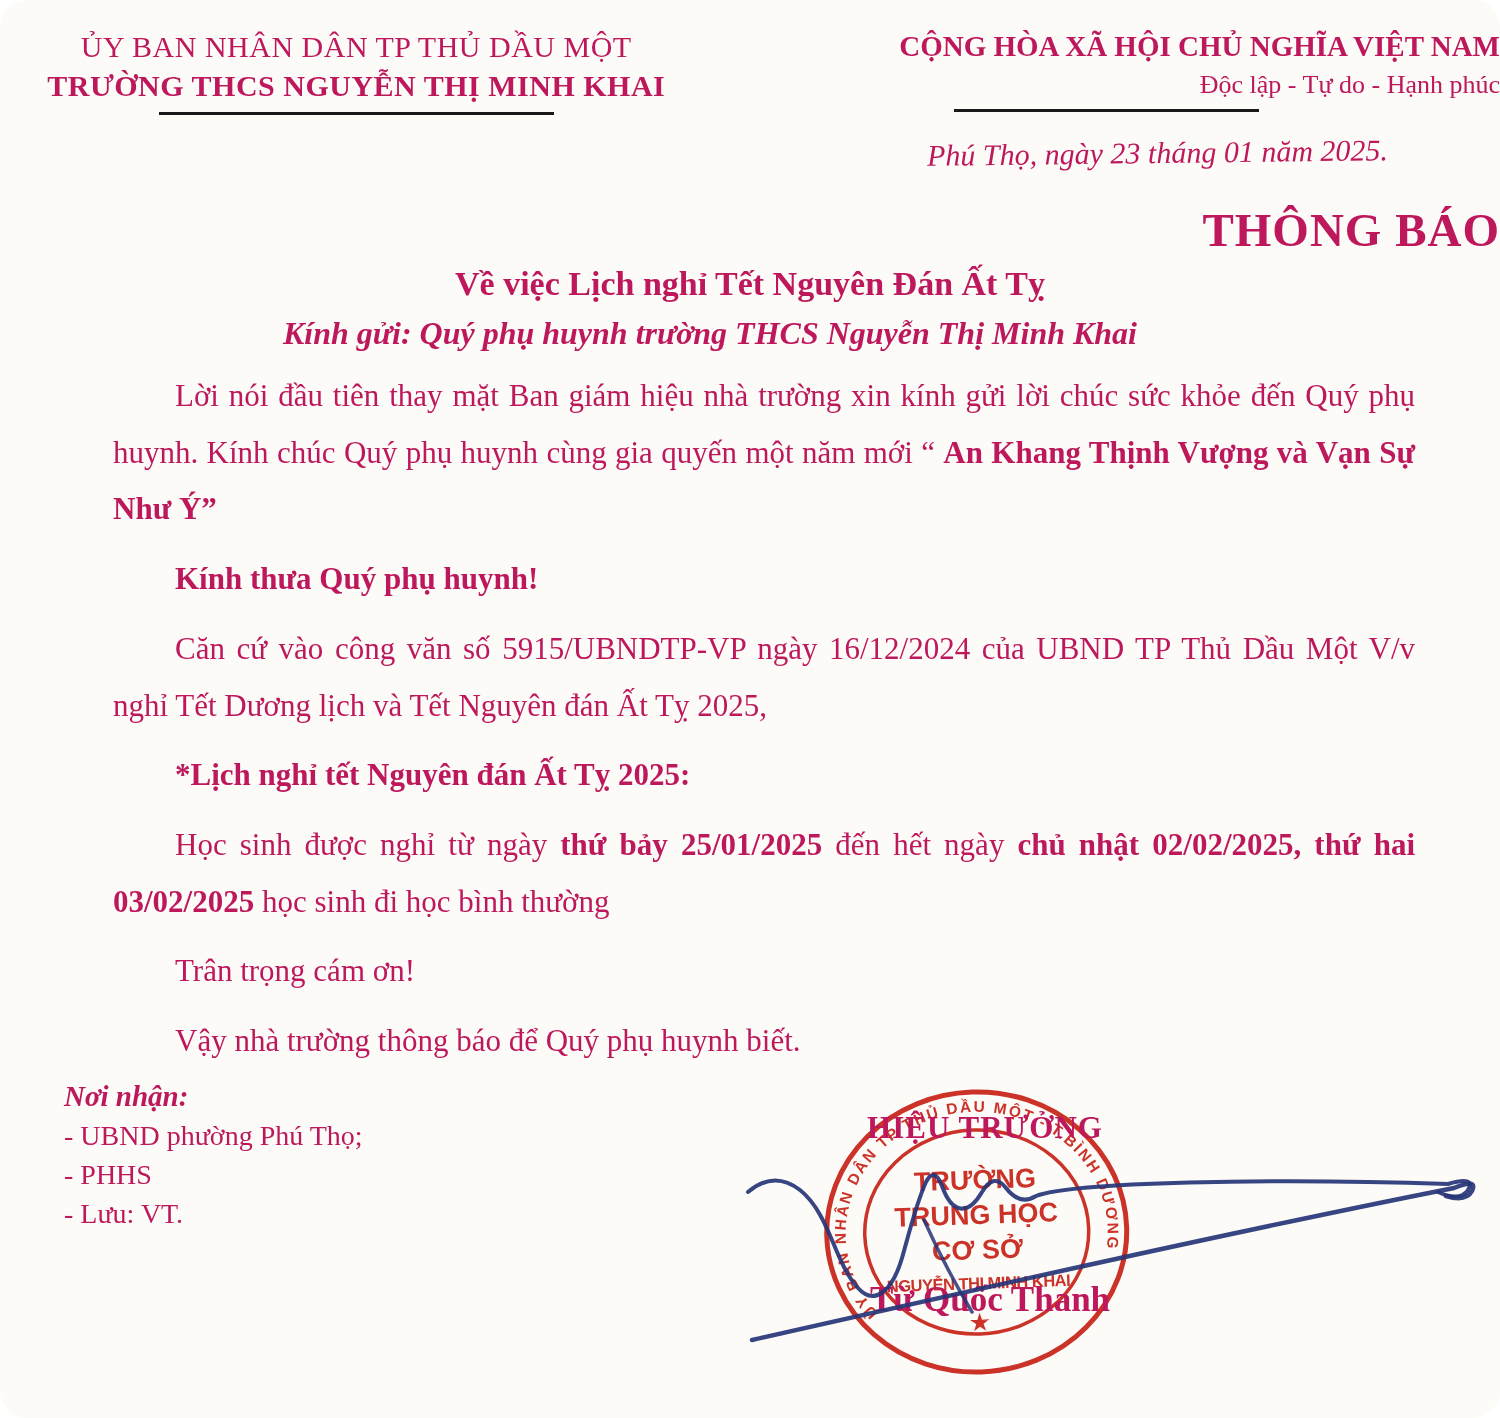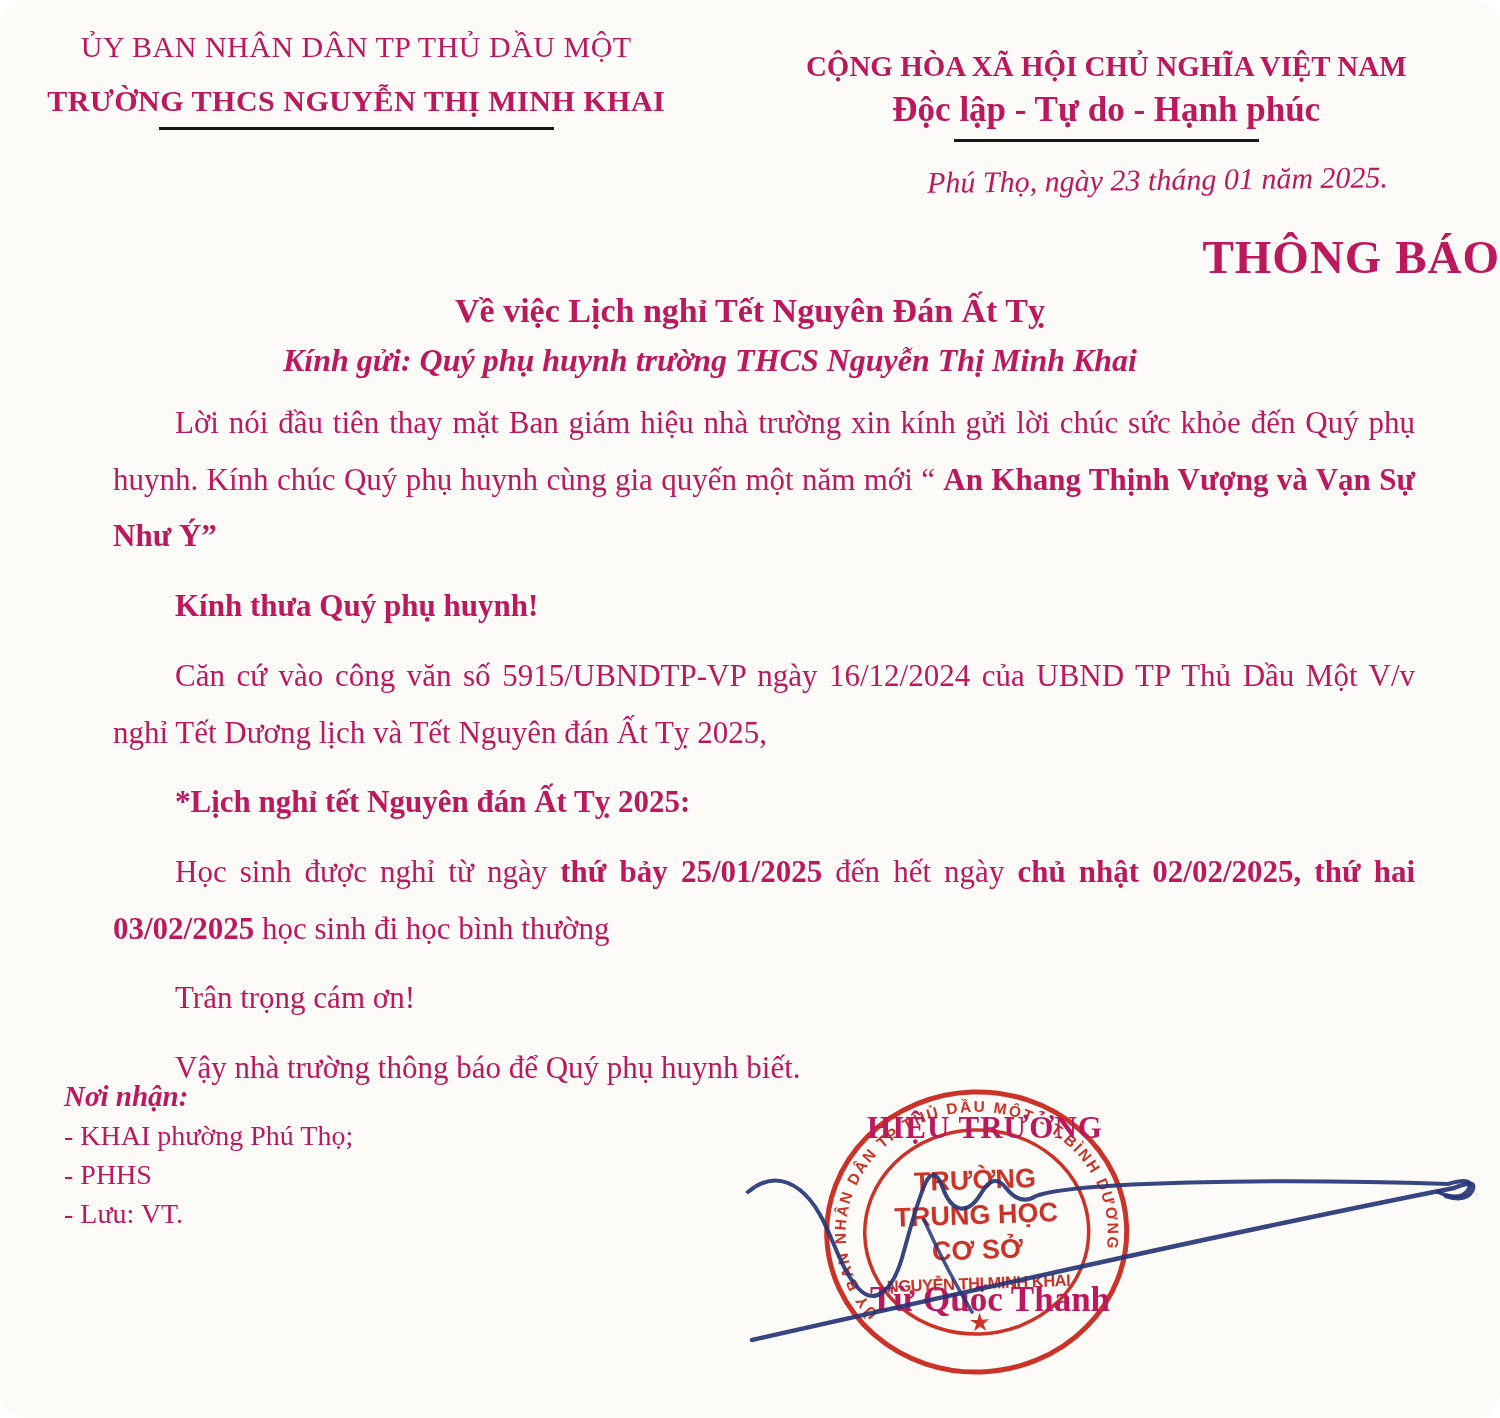--- a/index.html
+++ b/index.html
@@ -4,25 +4,25 @@
 <style>
   html,body{margin:0;padding:0;}
   .page{
     position:relative; width:1500px; height:1418px;
     background:#fcfbf7; overflow:hidden;
     font-family:"Liberation Serif", serif; color:#be185d;border-radius:27px;
   }
   
   .hdr{display:flex; padding-top:30px;}
   .hdr-left{width:47.5%; text-align:center;}
-  .hdr-right{width:52.5%; text-align:center;margin-top:20px;}
+  .hdr-right{width:52.5%; text-align:right;}
   .hdr-left .l1{font-size:30px; letter-spacing:.5px;}
-  .hdr-left .l2{font-size:30px; font-weight:bold; margin-top:20px; letter-spacing:.5px;}
+  .hdr-left .l2{font-size:30px; font-weight:bold; margin-top:5px; letter-spacing:.5px;}
   .hdr-right .l1{font-size:29px; font-weight:bold;}
-  .hdr-right .l2{font-size:35px; font-weight:bold; margin-top:7px;}
+  .hdr-right .l2{font-size:26px; font-weight:normal; margin-top:7px;}
   .rule{height:3px; background:#191919; margin:9px auto 0;}
   .rule-left{width:395px;}
   .rule-right{width:305px;}
   .dateline{
     margin-top:26px; padding-right:112px; text-align:right;
     font-style:italic; font-size:30px; transform:rotate(-.7deg);
   }
   
   .title-block{text-align:center; margin-top:28px;}
   .heading{font-size:47px; font-weight:bold; letter-spacing:1px;text-align:right;}
@@ -86,21 +86,21 @@
     <p class="nj b">*Lịch nghỉ tết Nguyên đán Ất Tỵ 2025:</p>
     <p><span>Học sinh được nghỉ từ ngày </span><span class="b">thứ bảy 25/01/2025</span><span> đến hết ngày </span><span class="b">chủ nhật 02/02/2025, thứ hai 03/02/2025</span><span> học sinh đi học bình thường</span></p>
     <p class="nj">Trân trọng cám ơn!</p>
     <p class="nj">Vậy nhà trường thông báo để Quý phụ huynh biết.</p>
   </div>
 
   <div class="footer">
 
     <div class="recipients">
       <div class="nn-label">Nơi nhận:</div>
-      <div class="nn-item">- KHAI phường Phú Thọ;</div>
+      <div class="nn-item">- UBND phường Phú Thọ;</div>
       <div class="nn-item">- PHHS</div>
       <div class="nn-item">- Lưu: VT.</div>
     </div>
 
     <svg class="stamp" width="334" height="312" viewBox="0 0 334 312">
       <ellipse cx="167" cy="148" rx="150" ry="140" fill="none" stroke="#c8241a" stroke-width="5"></ellipse>
       <ellipse cx="167" cy="148" rx="112" ry="102" fill="none" stroke="#c8241a" stroke-width="3.5"></ellipse>
       <path id="ringPath" d="M 74 234 A 131 121 0 1 1 260 234" fill="none"></path>
       <text font-size="15.5" letter-spacing="2">
         <textPath href="#ringPath" startOffset="2%">ỦY BAN NHÂN DÂN TP THỦ DẦU MỘT - T.BÌNH DƯƠNG</textPath>

